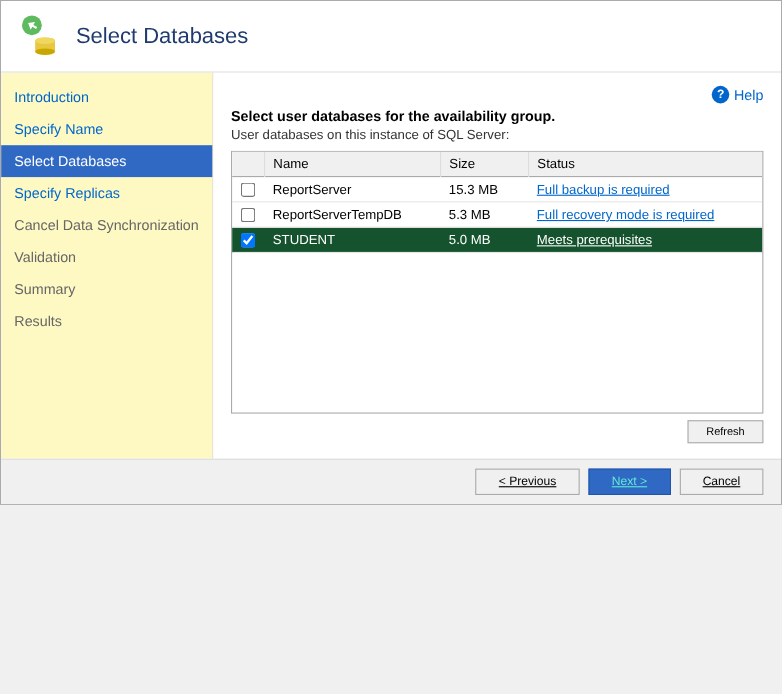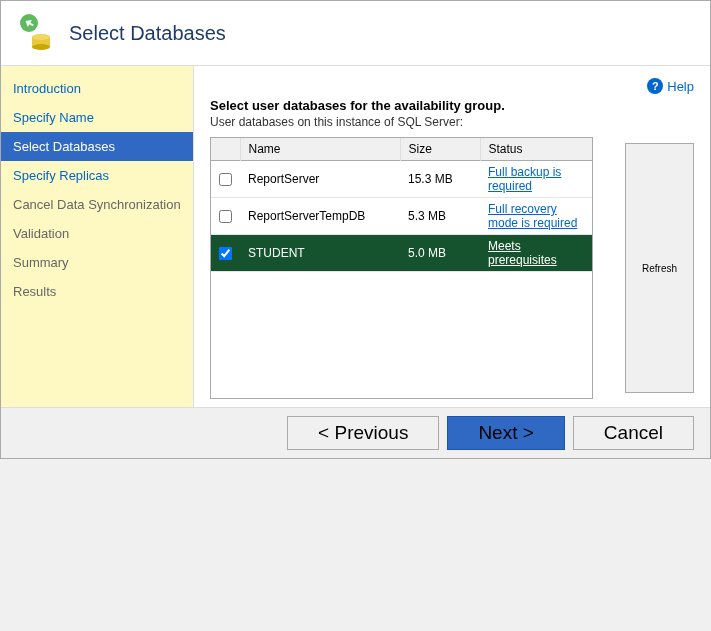--- a/index.html
+++ b/index.html
@@ -152,21 +152,21 @@
     }
     .link-cell a {
       color: #0066cc;
       text-decoration: underline;
       cursor: pointer;
       font-size: 12px;
     }
     .table-wrapper {
       flex: 1;
       display: flex;
-      flex-direction: row;
+      flex-direction: column;
       overflow: hidden;
       padding-bottom: 8px;
     }
     .refresh-row {
       padding: 6px 16px;
       display: flex;
       justify-content: flex-end;
     }
     .refresh-btn {
       padding: 4px 16px;
@@ -178,30 +178,31 @@
     .footer {
       background: #f0f0f0;
       border-top: 1px solid #ddd;
       padding: 8px 16px;
       display: flex;
       justify-content: flex-end;
       align-items: center;
       gap: 8px;
     }
     .footer-btn {
-      padding: 5px 30px;
-      font-size: 19px;
+      padding: 5px 20px;
+      font-size: 11px;
       border: 1px solid #aaa;
       background: #f0f0f0;
       cursor: pointer;
       min-width: 75px;
+      text-decoration: underline;
     }
     .footer-btn.primary {
       background: #3069c4;
-      color: #000000;
+      color: #5eead4;
       border-color: #2055aa;
     }
     .help-icon-circle {
       display: inline-flex;
       align-items: center;
       justify-content: center;
       width: 16px;
       height: 16px;
       border-radius: 50%;
       background: #0066cc;

